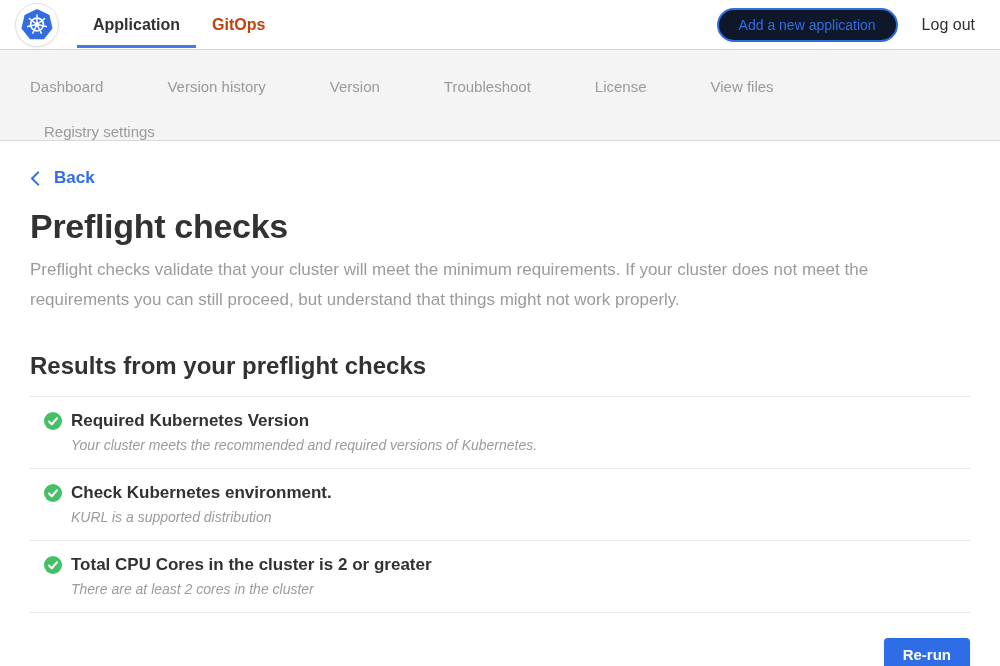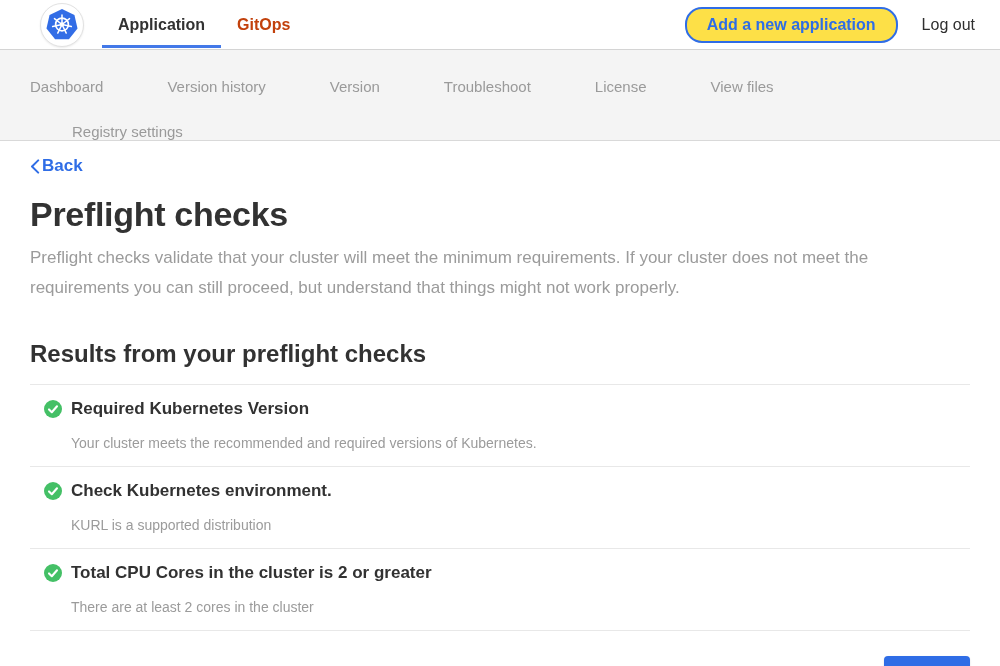--- a/index.html
+++ b/index.html
@@ -15,21 +15,21 @@
     --text-gray: #9b9b9b;
   }
 
   
   .header {
     height: 50px;
     display: flex;
     align-items: stretch;
     border-bottom: 1px solid #d4d4d4;
     background: #fff;
-    padding-left: 40px;
+    padding-left: 15px;
   }
   .logo-badge {
     align-self: center;
     width: 44px; height: 44px;
     border-radius: 50%;
     background: #fff;
     border: 1px solid #e2e2e2;
     box-shadow: 0 1px 2px rgba(0,0,0,.08);
     display: flex; align-items: center; justify-content: center;
     margin-right: 18px;
@@ -54,59 +54,59 @@
   }
   .header-right {
     margin-left: auto;
     display: flex;
     align-items: center;
     padding-right: 25px;
   }
   .add-app-btn {
     border: 2px solid var(--accent-blue);
     color: var(--accent-blue);
-    background: #fde047;
+    background: #0f172a;
     border-radius: 17px;
     padding: 7px 20px;
-    font-size: 16px;
-    font-weight: 700;
+    font-size: 14px;
+    font-weight: 400;
     font-family: inherit;
     cursor: pointer;
   }
   .logout {
     margin-left: 24px;
     font-size: 16px;
     color: #2f2f2f;
     cursor: pointer;
     text-align: right;
   }
 
   
   .subnav {
     background: #f4f4f4;
     border-bottom: 1px solid #d9d9d9;
   }
   .subnav-row { display: flex; align-items: flex-end; height: 45px; }
   .subnav-row.row1 { padding-left: 30px; }
-  .subnav-row.row2 { padding-left: 72px; }
+  .subnav-row.row2 { padding-left: 44px; }
   .subnav-item {
     font-size: 15px;
     color: #9a9a9a;
     margin-right: 64px;
     cursor: pointer;
     white-space: nowrap;
   }
 
   
   .main { padding: 0 30px; }
   .back-link {
-    margin-top: 15px;
+    margin-top: 27px;
     display: inline-flex;
     align-items: center;
-    gap: 2px;
+    gap: 14px;
     color: var(--accent-blue);
     font-size: 17px;
     font-weight: 700;
     cursor: pointer;
   }
   h1.page-title {
     margin-top: 17px;
     font-size: 34px;
     font-weight: 700;
     color: var(--text-dark);
@@ -137,24 +137,25 @@
   }
   .check-icon { flex: 0 0 18px; margin-top: 2px; }
   .check-text { margin-left: 9px; }
   .check-title {
     font-size: 17px;
     font-weight: 700;
     color: var(--text-dark);
     line-height: 21px;
   }
   .check-detail {
-    margin-top: 16px;
+    margin-top: 6px;
     font-size: 14px;
     color: var(--text-gray);
     line-height: 16px;
+    font-style: italic;
   }
   .footer-actions {
     margin-top: 25px;
     display: flex;
     justify-content: flex-end;
   }
   .rerun-btn {
     background: var(--accent-blue);
     color: #fff;
     border: none;

